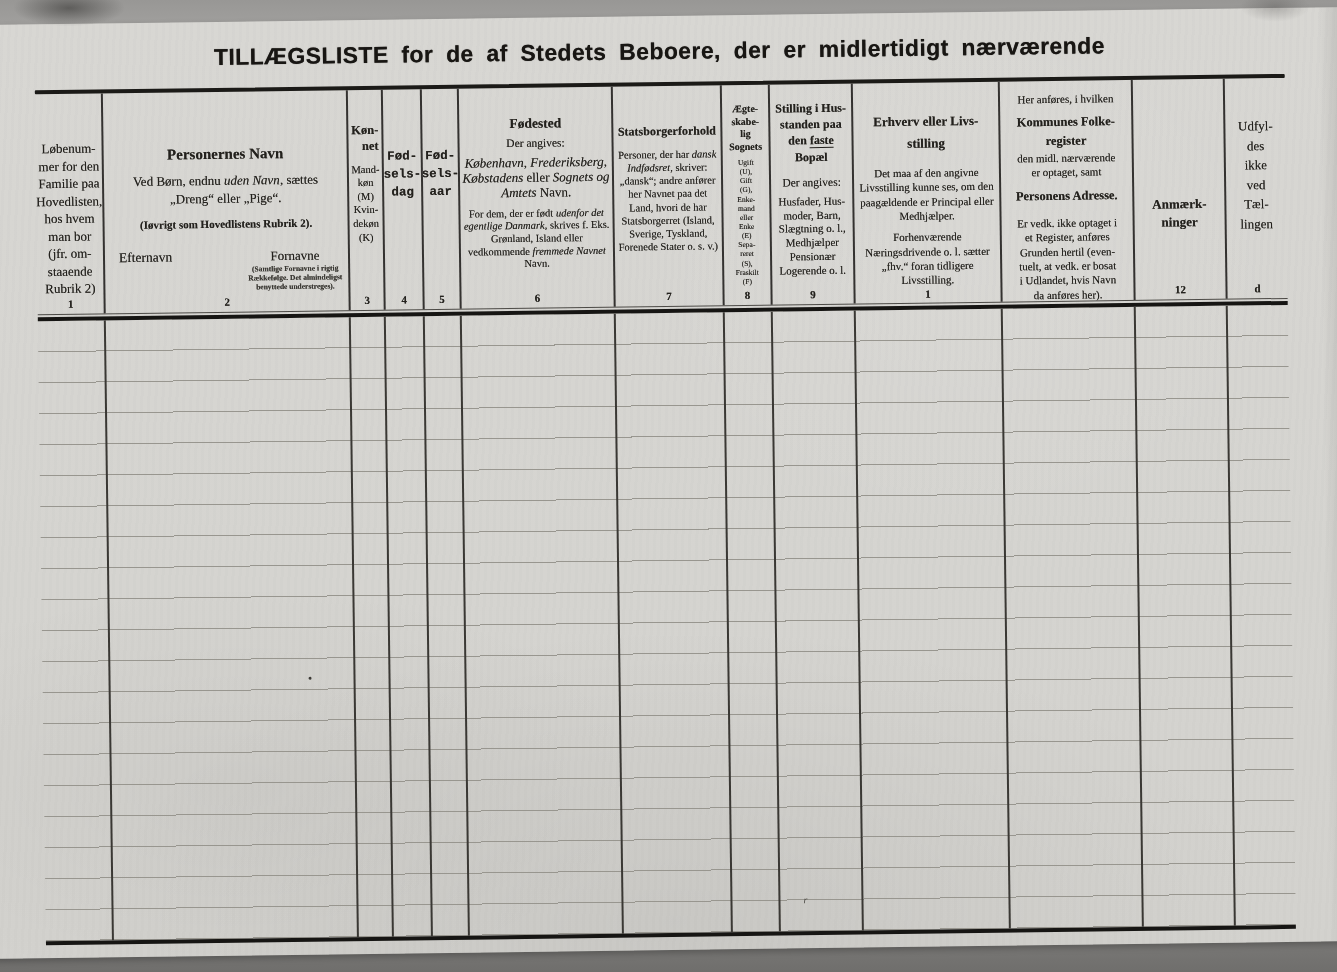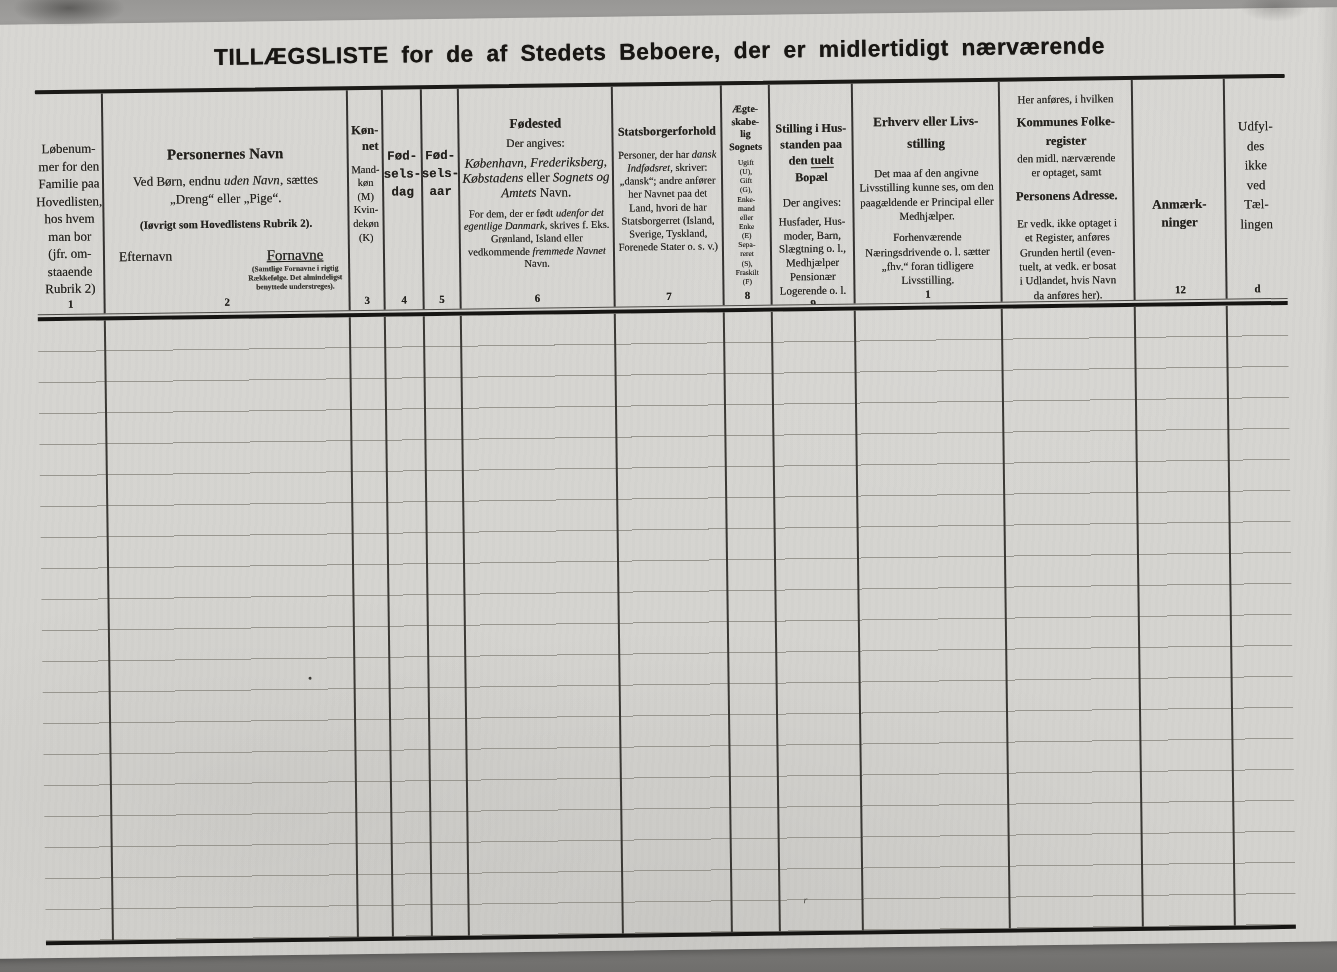--- a/index.html
+++ b/index.html
@@ -42,34 +42,34 @@
   i{font-style:italic;}
   .u{border-bottom:1px solid #23211d;margin-left:3px;}
   .c1-text{margin-top:46px;font-size:13px;line-height:1.35;}
   .c2-head{margin-top:54px;font-size:15px;font-weight:bold;}
   .c2-note{margin-top:9px;font-size:13px;line-height:1.35;}
   .c2-paren{margin-top:11px;font-size:11px;font-weight:bold;}
   .c2-bottom{margin-top:auto;width:100%;box-sizing:border-box;display:flex;
       justify-content:space-between;align-items:flex-start;padding:0 6px 0 14px;}
   .c2-surname{font-size:13.5px;}
   .c2-fn{display:flex;flex-direction:column;align-items:center;}
-  .c2-firstname{font-size:15px;text-decoration:underline;}
+  .c2-firstname{font-size:13px;}
   .c2-fnsmall{font-size:7.5px;line-height:1.2;font-weight:bold;color:#3a3833;}
   .c3-head{margin-top:32px;font-size:12.5px;font-weight:bold;line-height:1.3;text-align:right;}
   .c3-text{margin-top:8px;font-size:10.5px;line-height:1.3;}
   .c45-head{margin-top:58px;font-size:12.5px;font-weight:bold;line-height:1.45;font-family:Liberation Mono, monospace;}
   .c6-head{margin-top:28px;font-size:13.5px;font-weight:bold;}
   .c6-sub{margin-top:5px;font-size:11.5px;}
   .c6-p1{margin-top:7px;font-size:13px;line-height:1.15;padding:0 2px;}
   .c6-p2{margin-top:7px;font-size:10.5px;line-height:1.2;padding:0 2px;}
   .c7-head{margin-top:38px;font-size:12px;font-weight:bold;}
   .c7-p{margin-top:9px;font-size:10.5px;line-height:1.25;padding:0 1px;}
   .c8-head{margin-top:18px;font-size:10px;font-weight:bold;line-height:1.25;}
   .c8-text{margin-top:5px;font-size:7.5px;line-height:1.22;}
-  .c9-head{margin-top:36px;font-size:12px;font-weight:bold;line-height:1.35;text-align:center;}
+  .c9-head{margin-top:16px;font-size:12px;font-weight:bold;line-height:1.35;text-align:center;}
   .c9-sub{margin-top:11px;font-size:11.5px;}
   .c9-text{margin-top:7px;font-size:11px;line-height:1.25;}
   .c10-head{margin-top:28px;font-size:13px;font-weight:bold;line-height:1.7;}
   .c10-p{margin-top:11px;font-size:11px;line-height:1.3;padding:0 5px;}
   .c10-p2{margin-top:7px;font-size:11px;line-height:1.3;padding:0 5px;}
   .c11-l1{margin-top:12px;font-size:11px;}
   .c11-h1{margin-top:8px;font-size:12.5px;font-weight:bold;line-height:1.5;text-align:center;}
   .c11-l2{font-size:11px;line-height:1.3;}
   .c11-h2{margin-top:10px;font-size:12.5px;font-weight:bold;}
   .c11-p{margin-top:12px;font-size:11px;line-height:1.3;}
@@ -185,21 +185,21 @@
 reret
 (S),
 Fraskilt
 (F)</span>
         <span class="num">8</span>
       </div>
 
       <div class="hc">
         <span class="c9-head"><span class="pl">Stilling i Hus-
 standen paa
-den</span><span class="u">tuelt</span><br><span>Bopæl</span></span>
+den</span><span class="u">faste</span><br><span>Bopæl</span></span>
         <span class="c9-sub">Der angives:</span>
         <span class="c9-text pl">Husfader, Hus-
 moder, Barn,
 Slægtning o. l.,
 Medhjælper
 Pensionær
 Logerende o. l.</span>
         <span class="num">9</span>
       </div>
 

